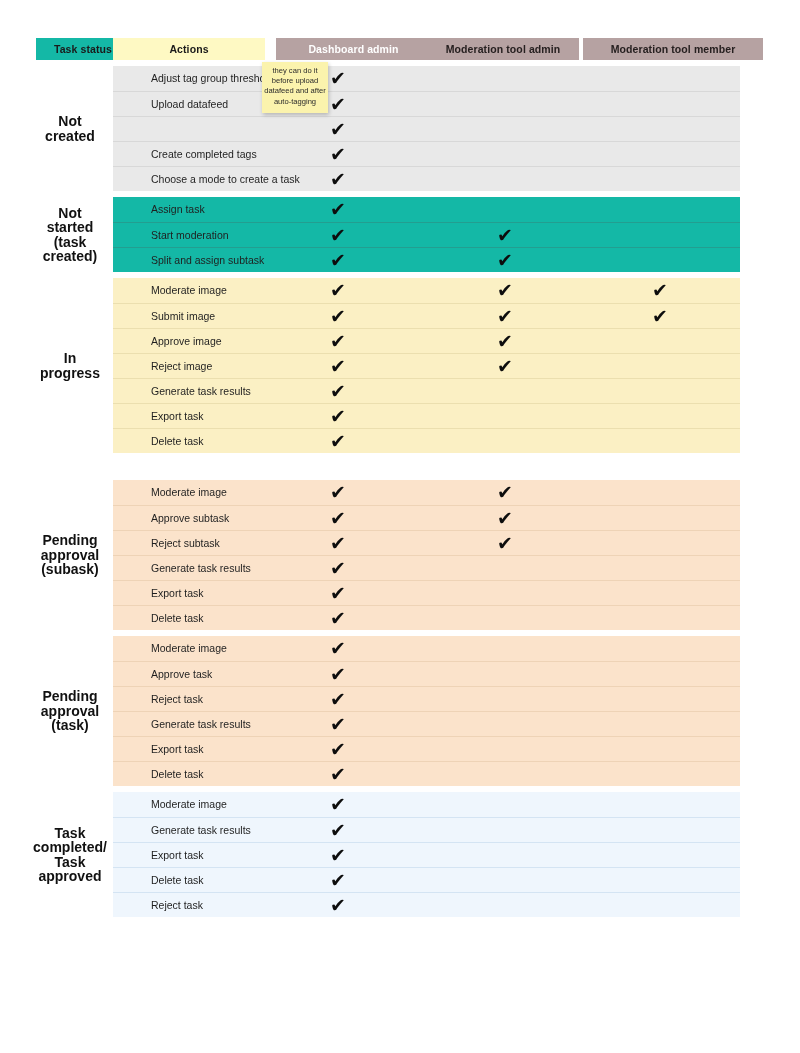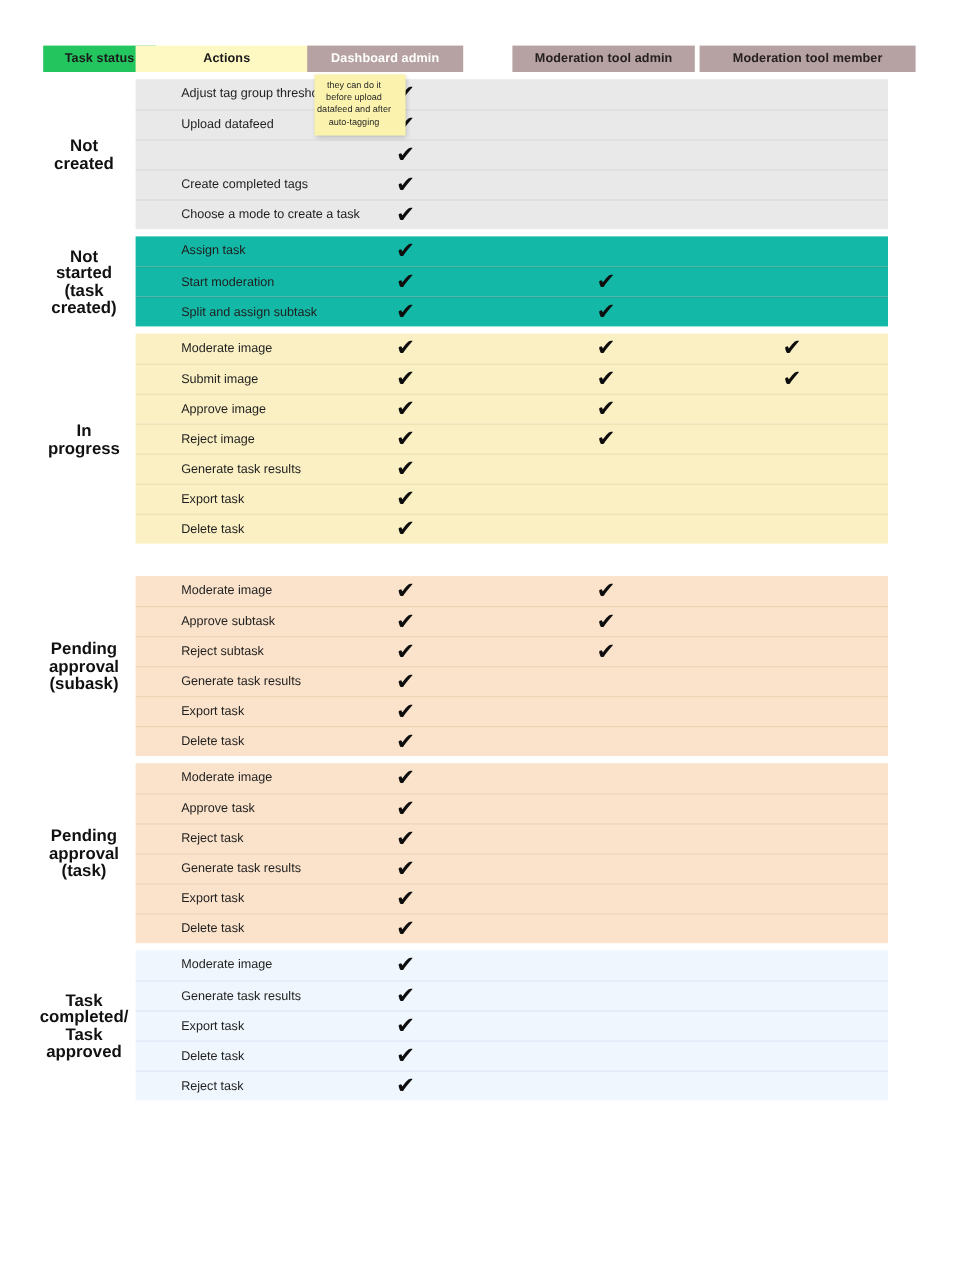--- a/index.html
+++ b/index.html
@@ -38,33 +38,33 @@
     text-align: center;
     font-size: 10.5px;
     font-weight: bold;
     letter-spacing: .1px;
     white-space: nowrap;
     overflow: hidden;
   }
   .hdr-status {
     left: 36px;
     width: 94px;
-    background: #22c55e;
+    background: #14b8a6;
     color: #1a1a1a;
   }
   .hdr-actions {
     left: 113px;
     width: 152px;
     background: #fef9c3;
     color: #1a1a1a;
   }
   .hdr-role {
     background: #b6a2a2;
   }
-  .hdr-role-1 { left: 256px; width: 130px; color: #ffffff; }
+  .hdr-role-1 { left: 276px; width: 155px; color: #ffffff; }
   .hdr-role-2 { left: 427px; width: 152px; color: #262020; }
   .hdr-role-3 { left: 583px; width: 180px; color: #262020; }
 
   
   .section {
     position: relative;
   }
   .section-label {
     position: absolute;
     left: 30px;
@@ -128,21 +128,21 @@
   .sec-pendtask    .row + .row { border-top: 1px solid rgba(170,120,70,0.15); }
   .sec-completed   .row { background: #eff6fd; }
   .sec-completed   .row + .row { border-top: 1px solid rgba(90,150,200,0.18); }
 
   
   #sticky-note {
     position: absolute;
     left: 262px;
     top: 62px;
     width: 62px;
-    padding: 4px 12px 6px 2px;
+    padding: 4px 2px 6px 2px;
     background: #fbf3ad;
     color: #2b2b2b;
     font-size: 7.6px;
     line-height: 10.2px;
     text-align: center;
     box-shadow: 1px 2px 4px rgba(0,0,0,0.22);
     z-index: 30;
   }
 </style>
 </head>

